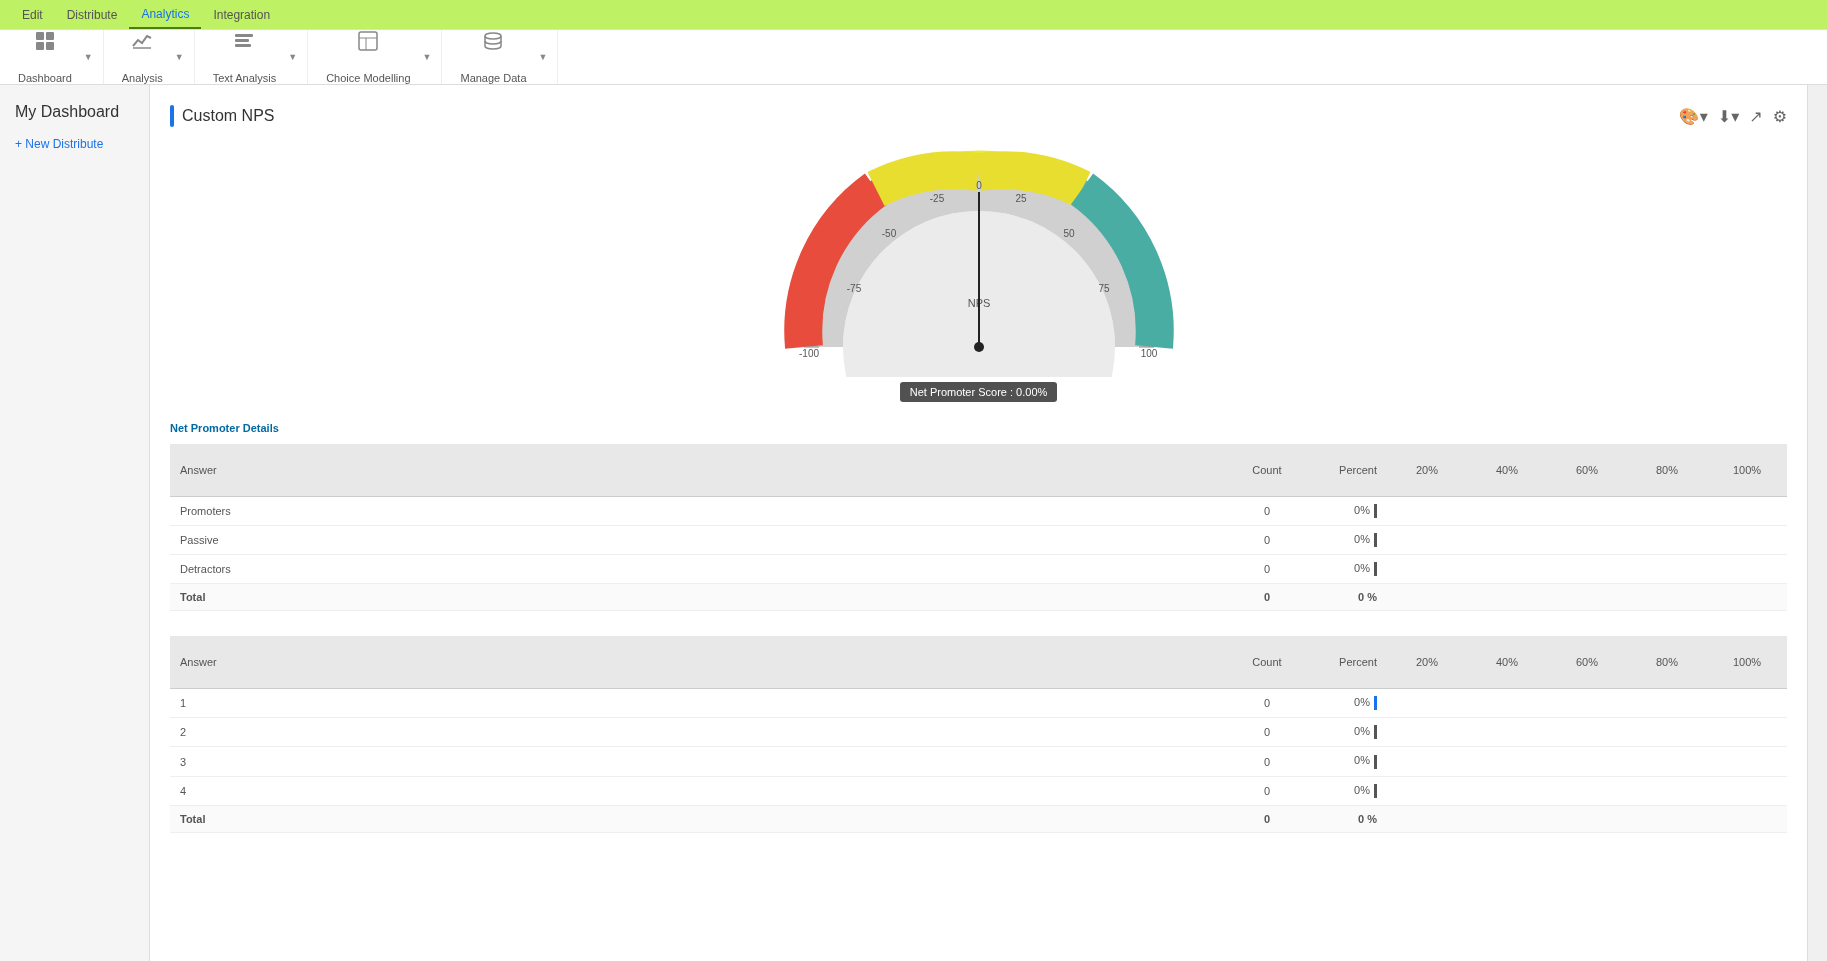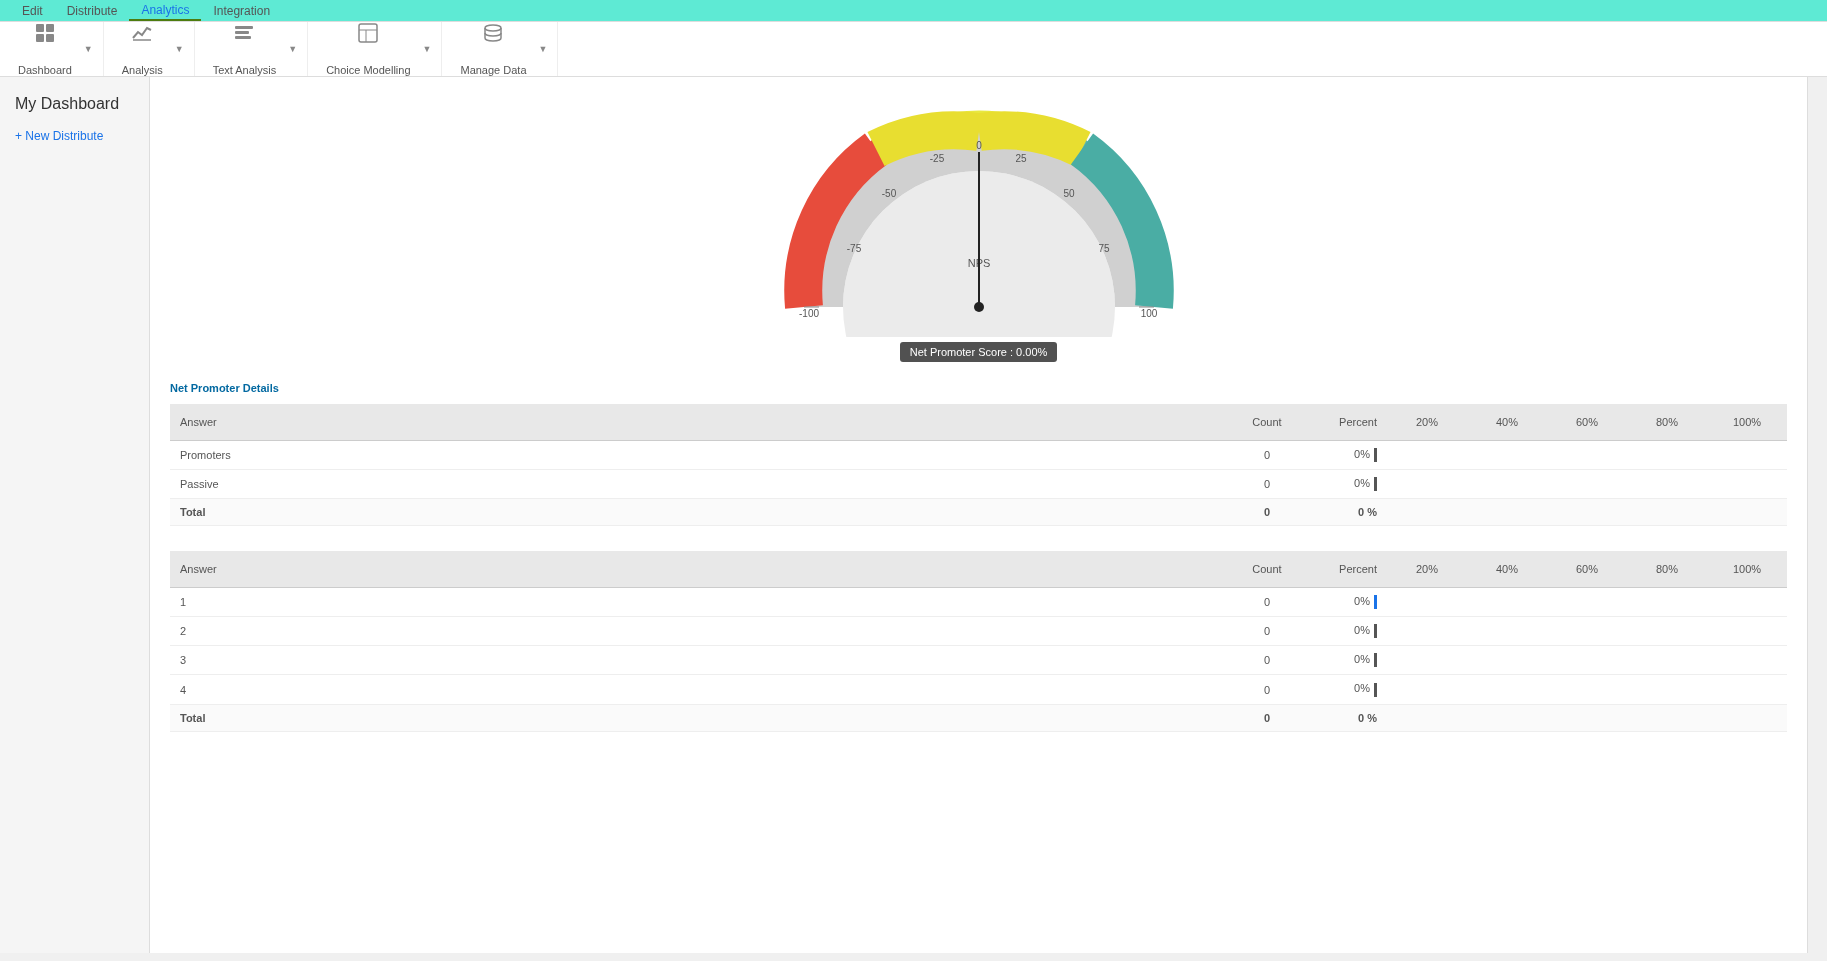--- a/index.html
+++ b/index.html
@@ -2,24 +2,24 @@
 <html><head>
   <meta charset="utf-8">
   <style>
     * { box-sizing: border-box; margin: 0; padding: 0; }
     body { font-family: Arial, sans-serif; font-size: 12px; color: #333; background: #f0f0f0; }
 
     
     .top-nav {
       display: flex;
       align-items: flex-start;
-      background: #5eead4;
+      background: #bef264;
       border-bottom: 1px solid #ddd;
       padding: 0 10px;
-      height: 22px;
+      height: 30px;
     }
     .top-nav-item {
       padding: 0 12px;
       cursor: pointer;
       font-size: 12px;
       color: #555;
       height: 100%;
       display: flex;
       align-items: center;
     }
@@ -171,21 +171,21 @@
       color: #0369a1;
       margin-bottom: 10px;
     }
     .nps-table {
       width: 100%;
       border-collapse: collapse;
       margin-bottom: 25px;
     }
     .nps-table th {
       background: #e8e8e8;
-      padding: 12px 10px;
+      padding: 20px 10px;
       text-align: left;
       font-size: 11px;
       font-weight: normal;
       color: #555;
       border-bottom: 1px solid #ccc;
     }
     .nps-table td {
       padding: 7px 10px;
       font-size: 11px;
       color: #555;
@@ -296,20 +296,32 @@
 
 <div class="layout">
 
   <div class="sidebar">
     <div class="sidebar-item">My Dashboard</div>
     <div class="sidebar-new">+ New Distribute</div>
   </div>
 
   <div class="main-content">
 
+    <div class="page-title-bar">
+      <div class="page-title">
+        <div class="title-bar-left"></div>
+        <h2>Custom NPS</h2>
+      </div>
+      <div class="toolbar-actions">
+        <span class="action-icon" title="Palette">🎨▾</span>
+        <span class="action-icon" title="Download">⬇▾</span>
+        <span class="action-icon" title="Share">↗</span>
+        <span class="action-icon" title="Settings">⚙</span>
+      </div>
+    </div>
 
     <div class="gauge-container">
       <div class="gauge-wrapper">
         <svg width="400" height="230" viewBox="0 0 400 230">
 
           <path d="M 200 200 L 33 130 A 170 170 0 0 1 200 30 Z" fill="#e0e0e0" opacity="0.3"></path>
 
           <path d="M 38 155 A 165 165 0 0 1 108 42" fill="none" stroke="#e74c3c" stroke-width="32"></path>
 
           <path d="M 108 42 A 165 165 0 0 1 155 26" fill="none" stroke="#e74c3c" stroke-width="32"></path>
@@ -403,20 +415,32 @@
             <td class="col-count">0</td>
             <td class="col-percent bar-cell">
               <span>0%</span><span class="mini-bar"></span>
             </td>
             <td class="col-20"></td>
             <td class="col-40"></td>
             <td class="col-60"></td>
             <td class="col-80"></td>
             <td class="col-100"></td>
           </tr>
+          <tr>
+            <td>Detractors</td>
+            <td class="col-count">0</td>
+            <td class="col-percent bar-cell">
+              <span>0%</span><span class="mini-bar"></span>
+            </td>
+            <td class="col-20"></td>
+            <td class="col-40"></td>
+            <td class="col-60"></td>
+            <td class="col-80"></td>
+            <td class="col-100"></td>
+          </tr>
           <tr class="total-row">
             <td>Total</td>
             <td class="col-count">0</td>
             <td class="col-percent">0 %</td>
             <td class="col-20"></td>
             <td class="col-40"></td>
             <td class="col-60"></td>
             <td class="col-80"></td>
             <td class="col-100"></td>
           </tr>

